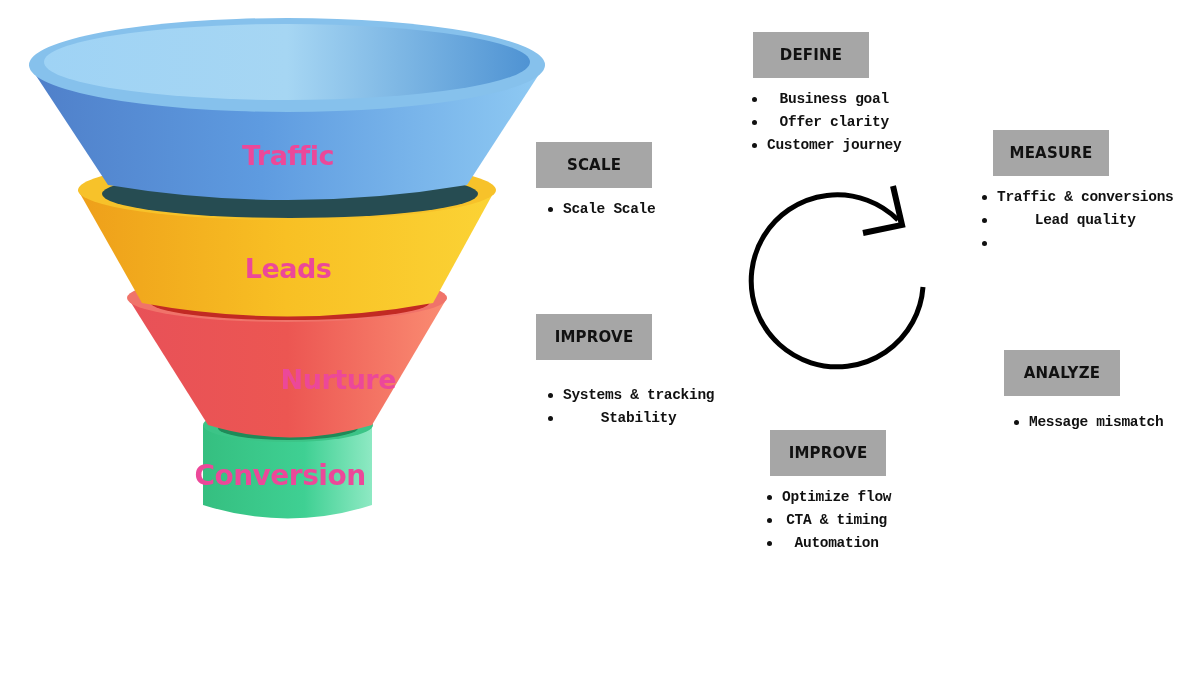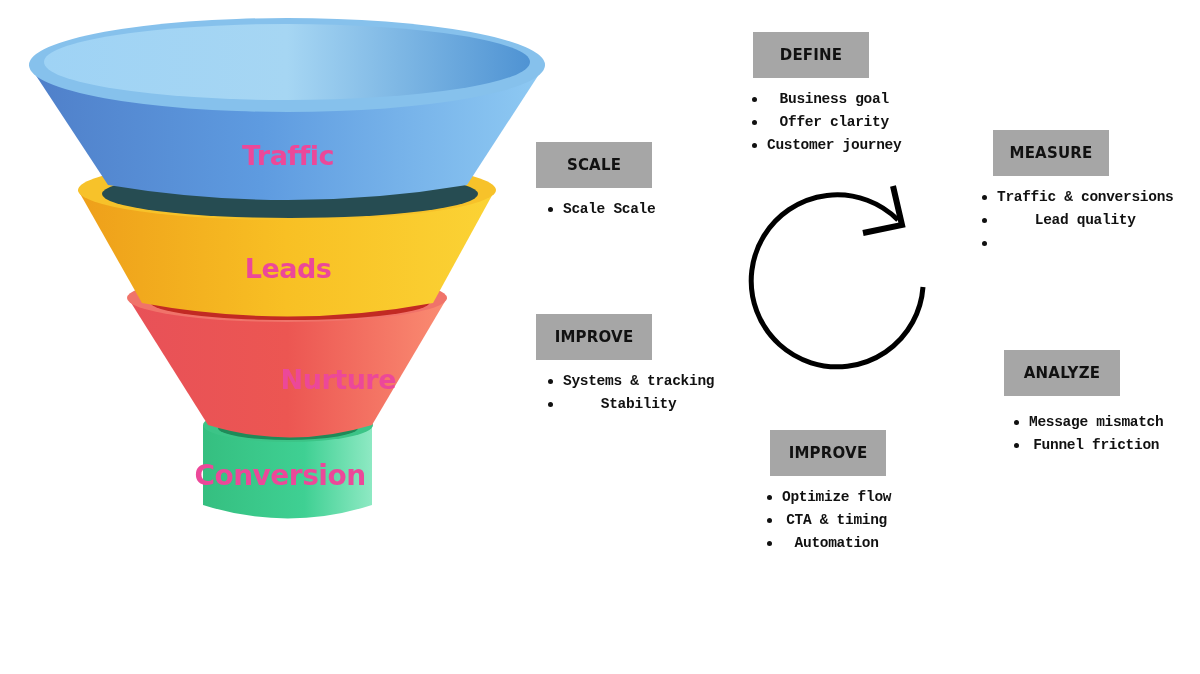--- a/index.html
+++ b/index.html
@@ -109,36 +109,35 @@
     <li><span class="dot"></span><span>Traffic &amp; conversions</span></li>
     <li><span class="dot"></span><span>Lead quality</span></li>
     <li><span class="dot"></span><span></span></li>
   </ul>
 </div>
 
 <div class="step" style="left:1004px; top:334px;margin-top:16px;">
   <div class="step-box">ANALYZE</div>
   <ul class="step-list" style="margin-top:15px; margin-left:-2px;">
     <li><span class="dot"></span><span>Message mismatch</span></li>
-    <li><span class="dot"></span><span>Funnel friction</span></li>
   </ul>
 </div>
 
 <div class="step" style="left:770px; top:430px;">
   <div class="step-box">IMPROVE</div>
   <ul class="step-list" style="margin-top:10px; margin-left:-15px;">
     <li><span class="dot"></span><span>Optimize flow</span></li>
     <li><span class="dot"></span><span>CTA &amp; timing</span></li>
     <li><span class="dot"></span><span>Automation</span></li>
   </ul>
 </div>
 
 <div class="step" style="left:536px; top:314px;">
   <div class="step-box">IMPROVE</div>
-  <ul class="step-list" style="margin-top:10px; margin-left:0px;">
+  <ul class="step-list" style="margin-top:24px; margin-left:0px;">
     <li><span class="dot"></span><span>Systems &amp; tracking</span></li>
     <li><span class="dot"></span><span>Stability</span></li>
   </ul>
 </div>
 
 <div class="step" style="left:536px; top:142px;">
   <div class="step-box">SCALE</div>
   <ul class="step-list" style="margin-top:10px; margin-left:0px;">
     <li><span class="dot"></span><span>Scale Scale</span></li>
   </ul>

